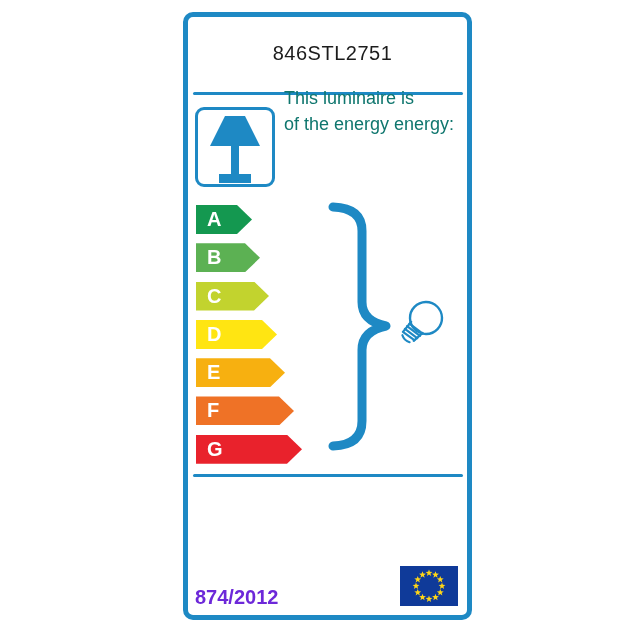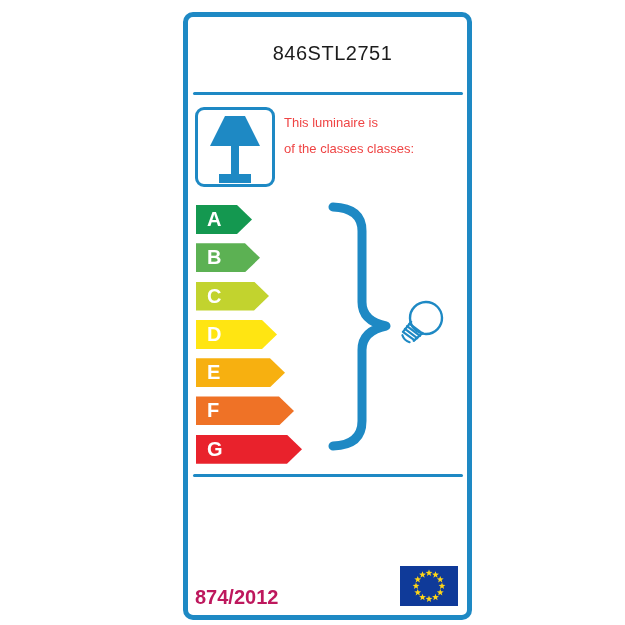--- a/index.html
+++ b/index.html
@@ -17,35 +17,35 @@
   }
   .rule{position:absolute;height:3px;background:var(--blue);left:5px;width:270px;border-radius:2px;}
   .rule.top{top:75px;}
   .rule.bottom{top:457px;}
   .lamp-box{
     position:absolute;left:7px;top:90px;width:80px;height:80px;box-sizing:border-box;
     border:3px solid var(--blue);border-radius:9px;background:#fff;
   }
   .lamp-box svg{display:block;width:100%;height:100%;}
   .compat-text{
-    position:absolute;left:96px;top:93px;width:180px;
-    font-size:13px;line-height:26px;color:#ef4444;
+    position:absolute;left:96px;top:68px;width:180px;
+    font-size:18px;line-height:26px;color:#0f766e;
   }
   .arrows{position:absolute;left:8px;top:188px;}
   .arrow-row{
     height:29px;margin-bottom:9.3px;display:flex;align-items:center;
     clip-path:polygon(0 0, calc(100% - 15px) 0, 100% 50%, calc(100% - 15px) 100%, 0 100%);
   }
   .arrow-letter{
     color:#ffffff;font-weight:bold;font-size:20px;padding-left:11px;
   }
   .overlay{position:absolute;left:0;top:0;width:279px;height:598px;pointer-events:none;}
   .overlay .stroke{stroke:var(--blue);fill:none;}
   .regulation{
-    position:absolute;left:7px;top:569px;font-size:20px;font-weight:bold;color:#be185d;
+    position:absolute;left:7px;top:569px;font-size:20px;font-weight:bold;color:#6d28d9;
   }
   .eu-flag{position:absolute;left:212px;top:549px;width:58px;height:40px;}
   .eu-flag svg{display:block;width:100%;height:100%;}
 </style>
 </head>
 <body>
 
 <div class="stage">
   <div class="energy-label">
 
@@ -56,21 +56,21 @@
     <div class="lamp-box">
       <svg viewBox="0 0 74 74">
         <polygon class="lamp-part" points="27,6 47,6 62,36 12,36" fill="#1E89C4"></polygon>
         <rect class="lamp-part" x="33" y="36" width="8" height="30" fill="#1E89C4"></rect>
         <rect class="lamp-part" x="21" y="64" width="32" height="9" fill="#1E89C4"></rect>
       </svg>
     </div>
 
     <div class="compat-text">
       <div>This luminaire is</div>
-      <div>of the classes classes:</div>
+      <div>of the energy energy:</div>
     </div>
 
     <div class="arrows">
       <div class="arrow-row" style="width: 56px; background: rgb(20, 152, 80);">
         <span class="arrow-letter">A</span>
       </div>
       <div class="arrow-row" style="width: 64px; background: rgb(92, 177, 83);">
         <span class="arrow-letter">B</span>
       </div>
       <div class="arrow-row" style="width: 73px; background: rgb(194, 211, 46);">

